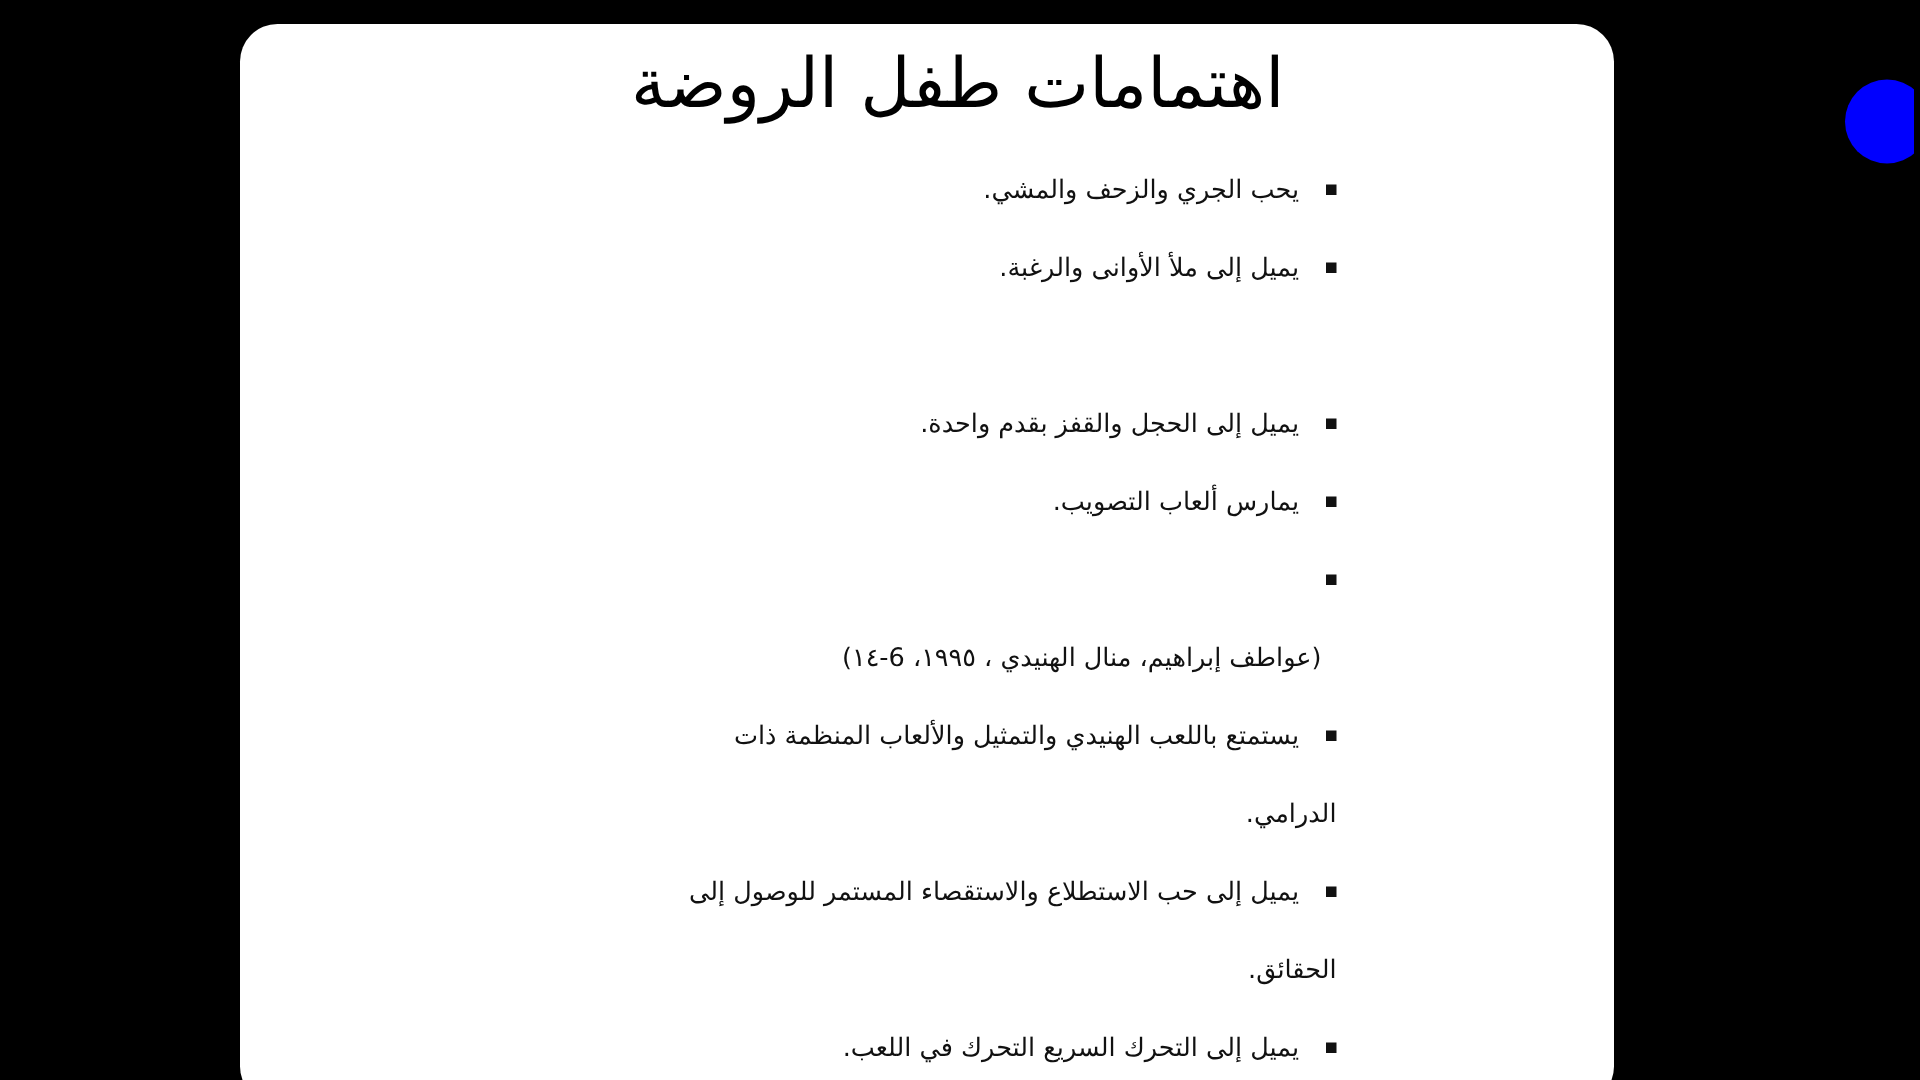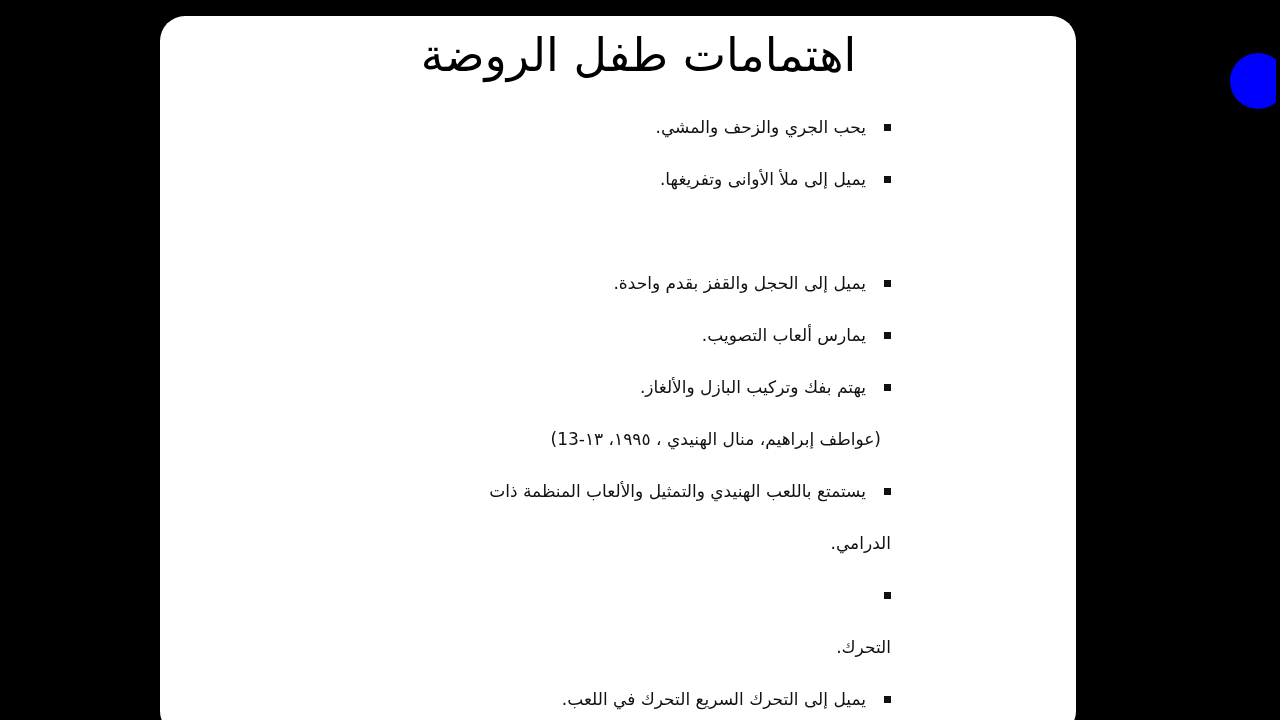--- a/index.html
+++ b/index.html
@@ -39,43 +39,43 @@
 </head>
 <body>
 
 <div class="slide">
   <div class="title">اهتمامات طفل الروضة</div>
 
   <div class="line" style="top:99px">
     <span class="bullet"></span><span>يحب الجري والزحف والمشي.</span>
   </div>
   <div class="line" style="top:151px">
-    <span class="bullet"></span><span>يميل إلى ملأ الأوانى وتفريغها.</span>
+    <span class="bullet"></span><span>يميل إلى ملأ الأوانى والرغبة.</span>
   </div>
   <div class="line" style="top:255px">
     <span class="bullet"></span><span>يميل إلى الحجل والقفز بقدم واحدة.</span>
   </div>
   <div class="line" style="top:307px">
     <span class="bullet"></span><span>يمارس ألعاب التصويب.</span>
   </div>
   <div class="line" style="top:359px">
-    <span class="bullet"></span><span>يهتم بفك وتركيب البازل والألغاز.</span>
+    <span class="bullet"></span>
   </div>
 
-  <div class="line citation" style="top:411px">(عواطف إبراهيم، منال الهنيدي ، ١٩٩٥، ١٣-13)</div>
+  <div class="line citation" style="top:411px">(عواطف إبراهيم، منال الهنيدي ، ١٩٩٥، 6-١٤)</div>
 
   <div class="line" style="top:463px">
     <span class="bullet"></span><span>يستمتع باللعب الهنيدي والتمثيل والألعاب المنظمة ذات</span>
   </div>
   <div class="line cont" style="top:515px">الدرامي.</div>
 
   <div class="line" style="top:567px">
-    <span class="bullet"></span>
+    <span class="bullet"></span><span>يميل إلى حب الاستطلاع والاستقصاء المستمر للوصول إلى</span>
   </div>
-  <div class="line cont" style="top:619px">التحرك.</div>
+  <div class="line cont" style="top:619px">الحقائق.</div>
 
   <div class="line" style="top:671px">
     <span class="bullet"></span><span>يميل إلى التحرك السريع التحرك في اللعب.</span>
   </div>
 </div>
 
 <div class="blue-dot"></div>
 <div class="clip-right"></div>
 
 </body></html>

